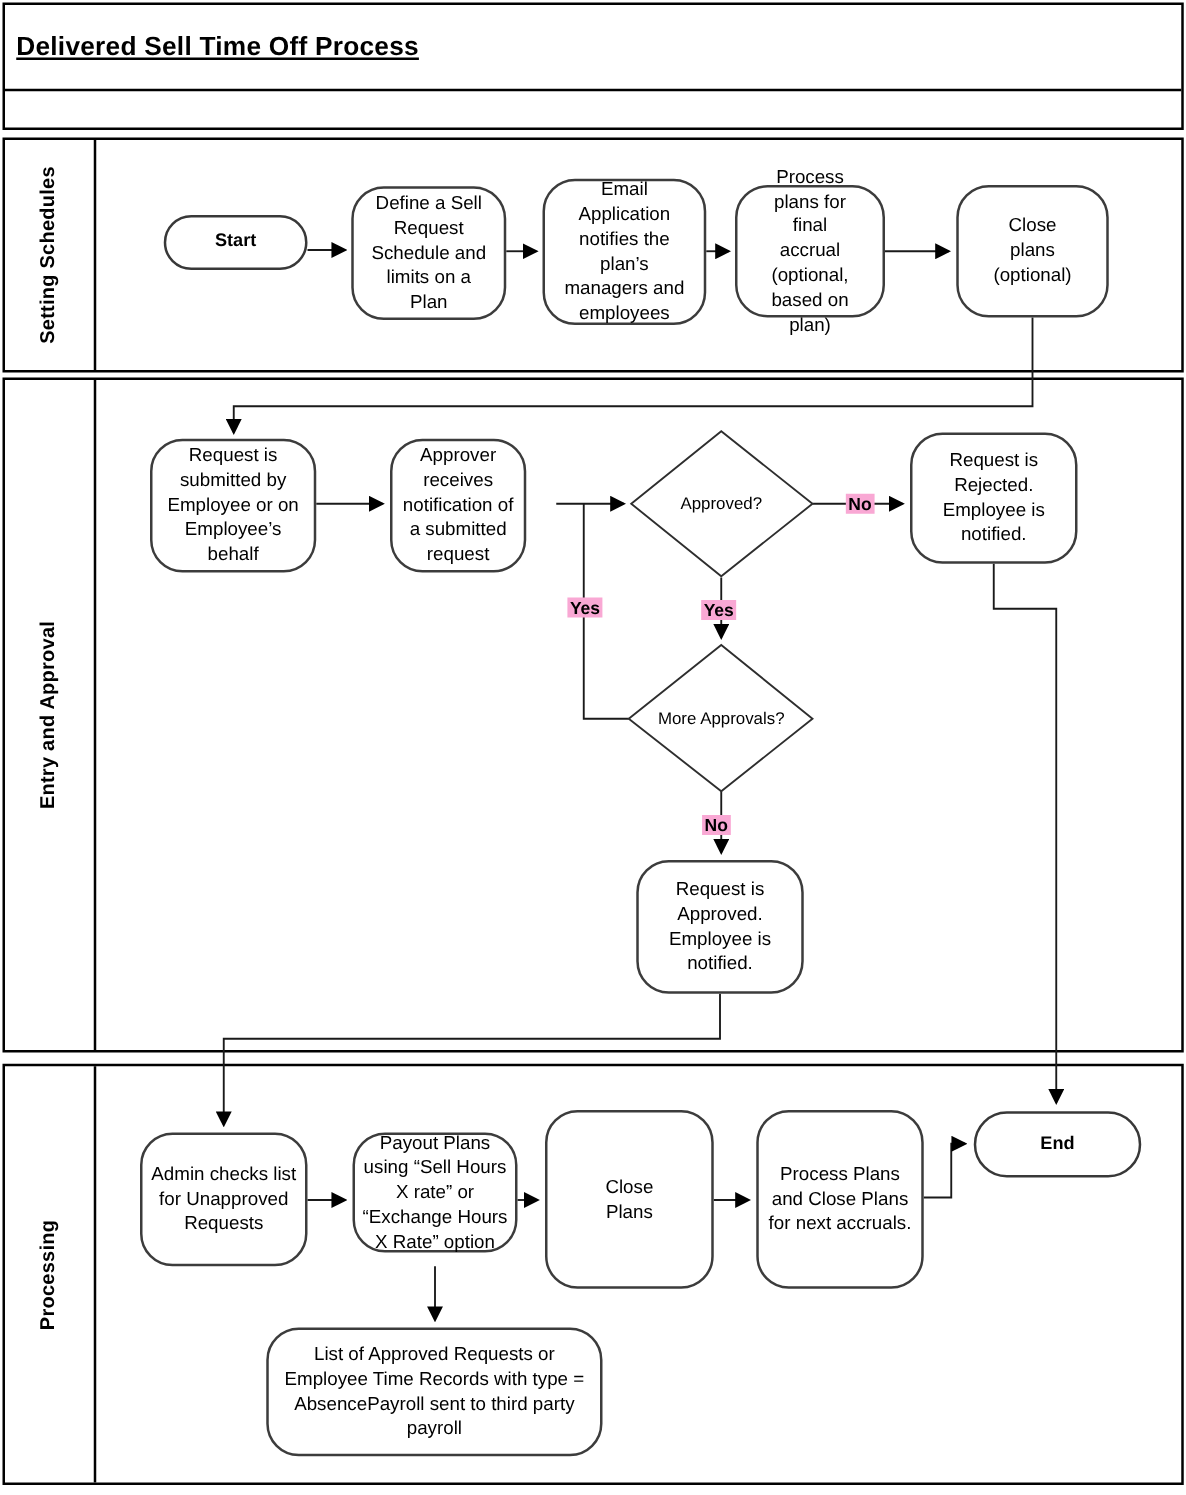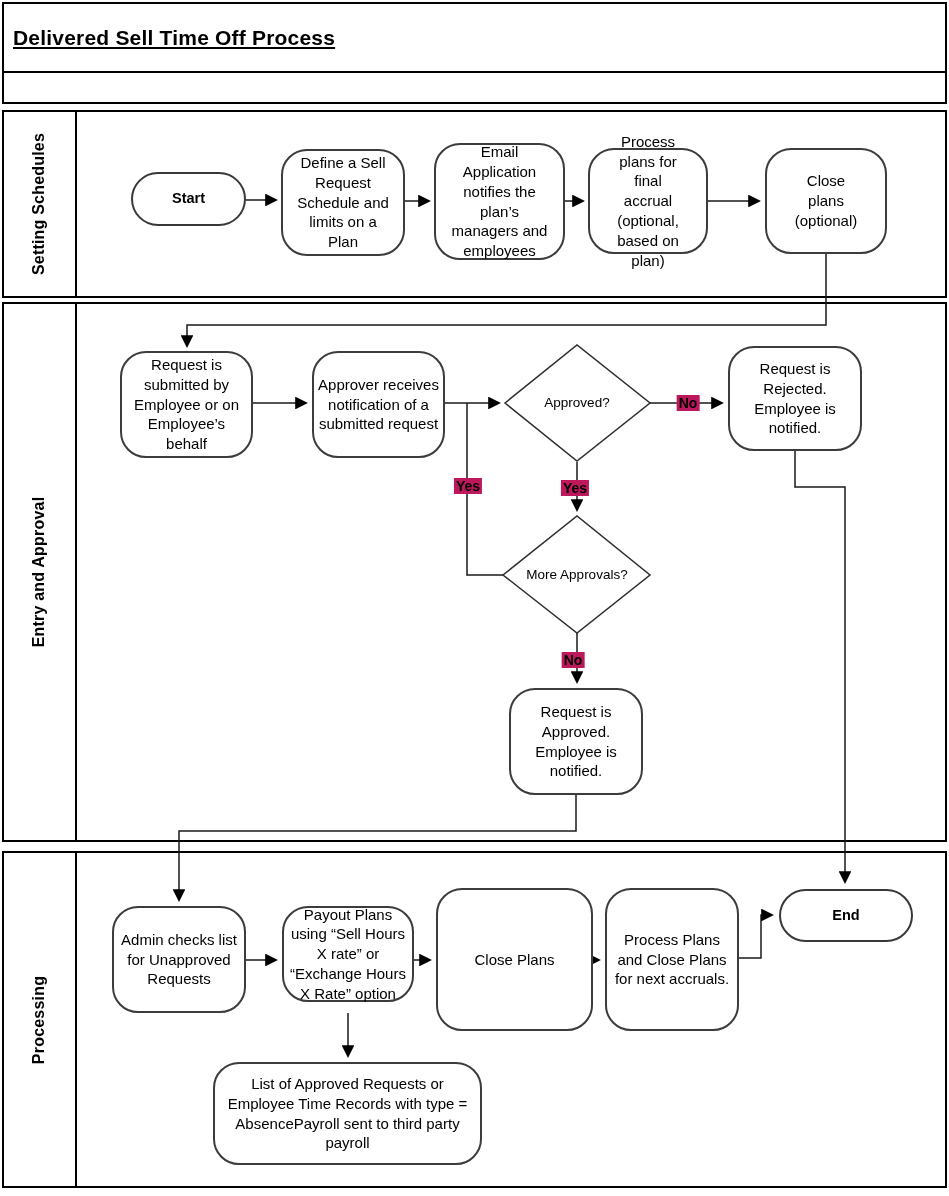--- a/index.html
+++ b/index.html
@@ -38,21 +38,21 @@
   .box{border:2px solid #3c3c3c;padding:2px 4px;}
   .oval{border:2px solid #383838;border-radius:28px;font-weight:bold;font-size:14.5px;}
   .dtext{
     position:absolute;z-index:2;background:transparent;
     display:flex;align-items:center;justify-content:center;
     text-align:right;font-size:13.5px;line-height:1.3;
   }
   .edge-label{
     position:absolute;z-index:3;
     transform:translate(-50%,-50%);
-    background:#be185d;padding:0 2px;
+    background:#f9a8d4;padding:0 2px;
     font-weight:bold;font-size:14px;
   }
 </style>
 </head>
 <body>
 
 <div class="canvas">
 
   <div class="frame" style="left:2px;top:2px;width:945px;height:102px">
     <div class="title-row">
@@ -103,38 +103,38 @@
       <path d="M571,960 H599" marker-end="url(#arw)"></path>
       <path d="M739,958 H761 V915 H772" marker-end="url(#arw)"></path>
       <path d="M348,1013 V1056" marker-end="url(#arw)"></path>
     </g>
     <g fill="#ffffff" stroke="#2e2e2e" stroke-width="1.5">
       <polygon points="505,403 577,345 650,403 577,461"></polygon>
       <polygon points="503,575 577,516 650,575 577,633"></polygon>
     </g>
   </svg>
 
-  <div class="node oval" style="left:131px;top:172px;width:115px;height:54px">Start</div>
+  <div class="node oval" style="left:131px;top:172px;width:115px;height:44px">Start</div>
   <div class="node box" style="left:281px;top:149px;width:124px;height:107px;padding:2px 10px">Define a Sell Request Schedule and limits on a Plan</div>
   <div class="node box" style="left:434px;top:143px;width:131px;height:117px;padding:2px 12px">Email Application notifies the plan’s managers and employees</div>
   <div class="node box" style="left:588px;top:148px;width:120px;height:106px;padding:2px 20px">Process plans for final accrual (optional, based on plan)</div>
   <div class="node box" style="left:765px;top:148px;width:122px;height:106px;padding:2px 31px">Close plans (optional)</div>
 
   <div class="node box" style="left:120px;top:351px;width:133px;height:107px">Request is submitted by Employee or on Employee’s behalf</div>
-  <div class="node box" style="left:312px;top:351px;width:133px;height:107px;padding:2px 4px">Approver receives notification of a submitted request</div>
+  <div class="node box" style="left:312px;top:351px;width:109px;height:107px;padding:2px 4px">Approver receives notification of a submitted request</div>
   <div class="dtext" style="left:517px;top:390px;width:120px;height:26px">Approved?</div>
   <div class="node box" style="left:728px;top:346px;width:134px;height:105px;padding:2px 20px">Request is Rejected. Employee is notified.</div>
   <div class="dtext" style="left:512px;top:556px;width:130px;height:38px">More Approvals?</div>
   <div class="node box" style="left:509px;top:688px;width:134px;height:107px;padding:2px 18px">Request is Approved. Employee is notified.</div>
 
   <div class="edge-label" style="left:688px;top:403px">No</div>
   <div class="edge-label" style="left:575px;top:488px">Yes</div>
   <div class="edge-label" style="left:468px;top:486px">Yes</div>
   <div class="edge-label" style="left:573px;top:660px">No</div>
 
   <div class="node box" style="left:112px;top:906px;width:134px;height:107px">Admin checks list for Unapproved Requests</div>
   <div class="node box" style="left:282px;top:906px;width:132px;height:96px;padding:2px 6px">Payout Plans using “Sell Hours X rate” or “Exchange Hours X Rate” option</div>
-  <div class="node box" style="left:436px;top:888px;width:157px;height:143px;padding:20px 36px">Close Plans</div>
+  <div class="node box" style="left:436px;top:888px;width:135px;height:143px;padding:20px 36px">Close Plans</div>
   <div class="node box" style="left:605px;top:888px;width:134px;height:143px;padding:2px 5px">Process Plans and Close Plans for next accruals.</div>
   <div class="node oval" style="left:779px;top:889px;width:134px;height:53px">End</div>
   <div class="node box" style="left:213px;top:1062px;width:269px;height:103px">List of Approved Requests or Employee Time Records with type = AbsencePayroll sent to third party payroll</div>
 
 </div>
 
 </body></html>

